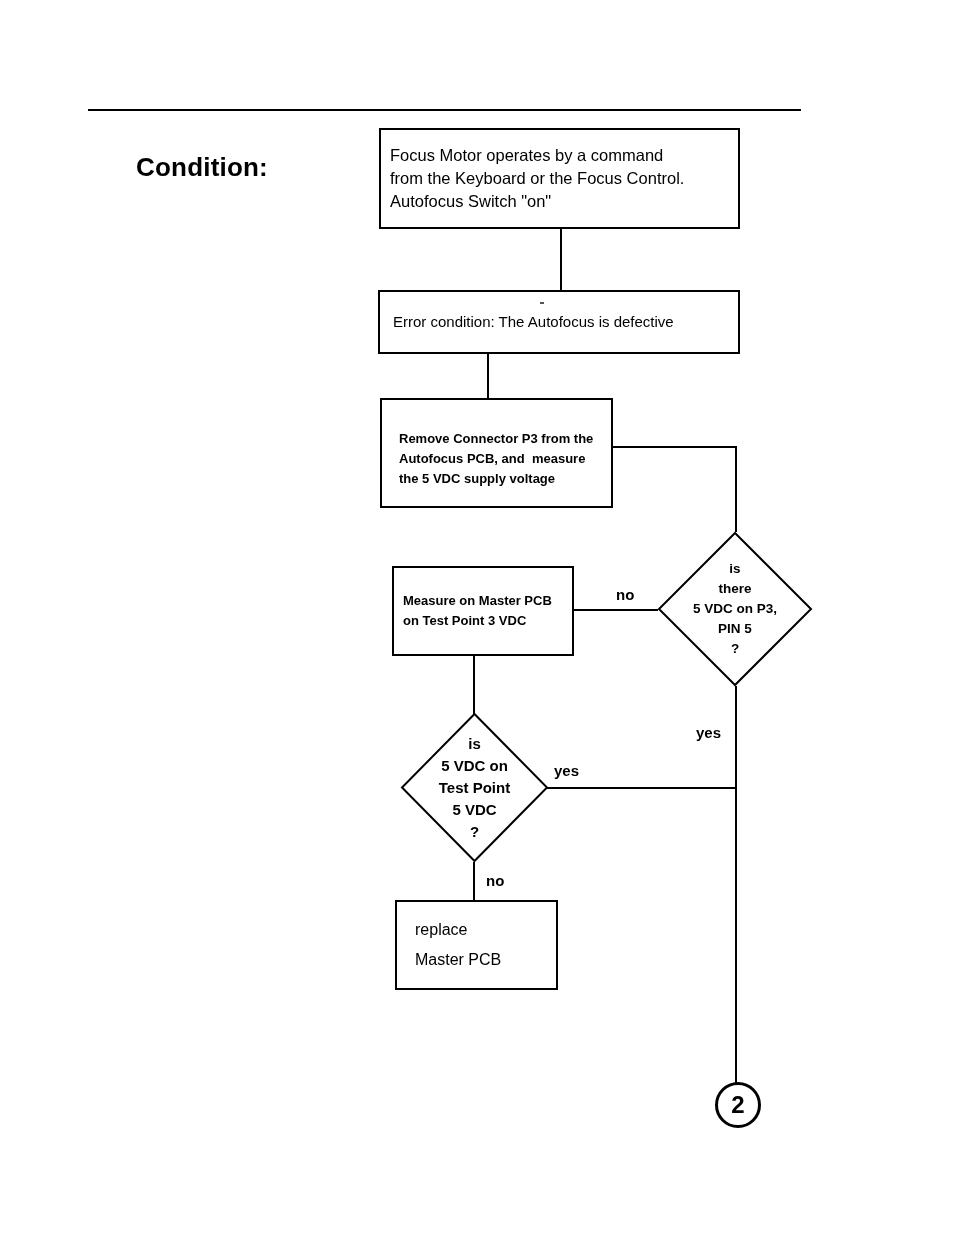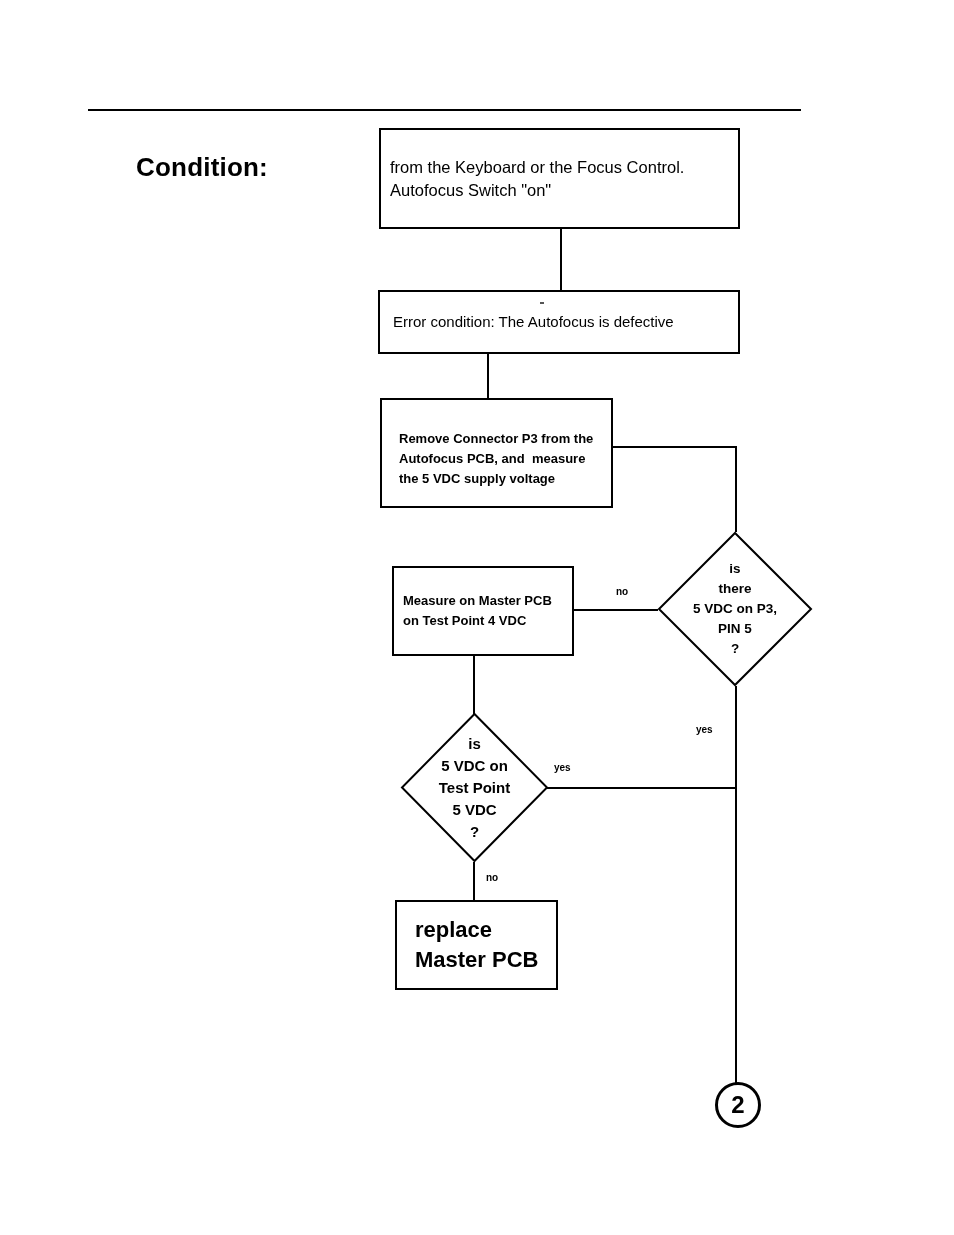--- a/index.html
+++ b/index.html
@@ -63,21 +63,21 @@
   .box-b2 { left: 378px; top: 290px; width: 362px; height: 64px; padding: 0 0 0 13px; }
   .box-b2 .line { font-size: 15px; line-height: 22px; }
 
   .box-b3 { left: 380px; top: 398px; width: 233px; height: 110px; padding: 12px 0 0 17px; }
   .box-b3 .line { font-size: 13px; line-height: 20px; font-weight: bold; }
 
   .box-b4 { left: 380px; top: 566px; width: 182px; height: 90px; padding: 0 0 0 9px; margin-left: 12px; }
   .box-b4 .line { font-size: 13px; line-height: 20px; font-weight: bold; }
 
   .box-b5 { left: 395px; top: 900px; width: 163px; height: 90px; padding: 0 0 0 18px; }
-  .box-b5 .line { font-size: 22px; line-height: 30px; font-weight: bold; }
+  .box-b5 .line { font-size: 16px; line-height: 30px; font-weight: normal; }
 
   
   .diamond-wrap {
     position: absolute;
   }
   .diamond-wrap svg {
     position: absolute;
     left: 0; top: 0;
     display: block;
   }
@@ -107,21 +107,21 @@
     background: #000000;
   }
   .hline {
     position: absolute;
     height: 2px;
     background: #000000;
   }
   
   .edge-label {
     position: absolute;
-    font-size: 10px;
+    font-size: 15px;
     font-weight: bold;
     white-space: nowrap;
   }
   
   .connector-circle {
     position: absolute;
     left: 715px;
     top: 1082px;
     width: 46px;
     height: 46px;
@@ -146,20 +146,21 @@
 </head>
 <body>
 
 <div id="page">
 
   <div class="top-rule"></div>
 
   <div class="condition-label">Condition:</div>
 
   <div class="box box-b1">
+    <span class="line">Focus Motor operates by a command</span>
     <span class="line">from the Keyboard or the Focus Control.</span>
     <span class="line">Autofocus Switch "on"</span>
   </div>
 
   <div class="vline" style="left:560px; top:229px; height:62px;"></div>
 
   <div class="box box-b2">
     <span class="line">Error condition: The Autofocus is defective</span>
   </div>
   <div class="speck" style="left:540px; top:302px;"></div>
@@ -186,21 +187,21 @@
       <span class="line">PIN 5</span>
       <span class="line">?</span>
     </div>
   </div>
 
   <div class="hline" style="left:562px; top:609px; width:96px;"></div>
   <div class="edge-label" style="left:616px; top:586px;">no</div>
 
   <div class="box box-b4">
     <span class="line">Measure on Master PCB</span>
-    <span class="line">on Test Point 4 VDC</span>
+    <span class="line">on Test Point 3 VDC</span>
   </div>
 
   <div class="vline" style="left:473px; top:656px; height:58px;"></div>
 
   <div class="diamond-wrap dia-d2">
     <svg width="149" height="151" viewBox="0 0 149 151">
       <polygon points="74.5,2 147,75.5 74.5,149 2,75.5" fill="#ffffff" stroke="#000000" stroke-width="2"></polygon>
     </svg>
     <div class="diamond-text">
       <span class="line">is</span>

